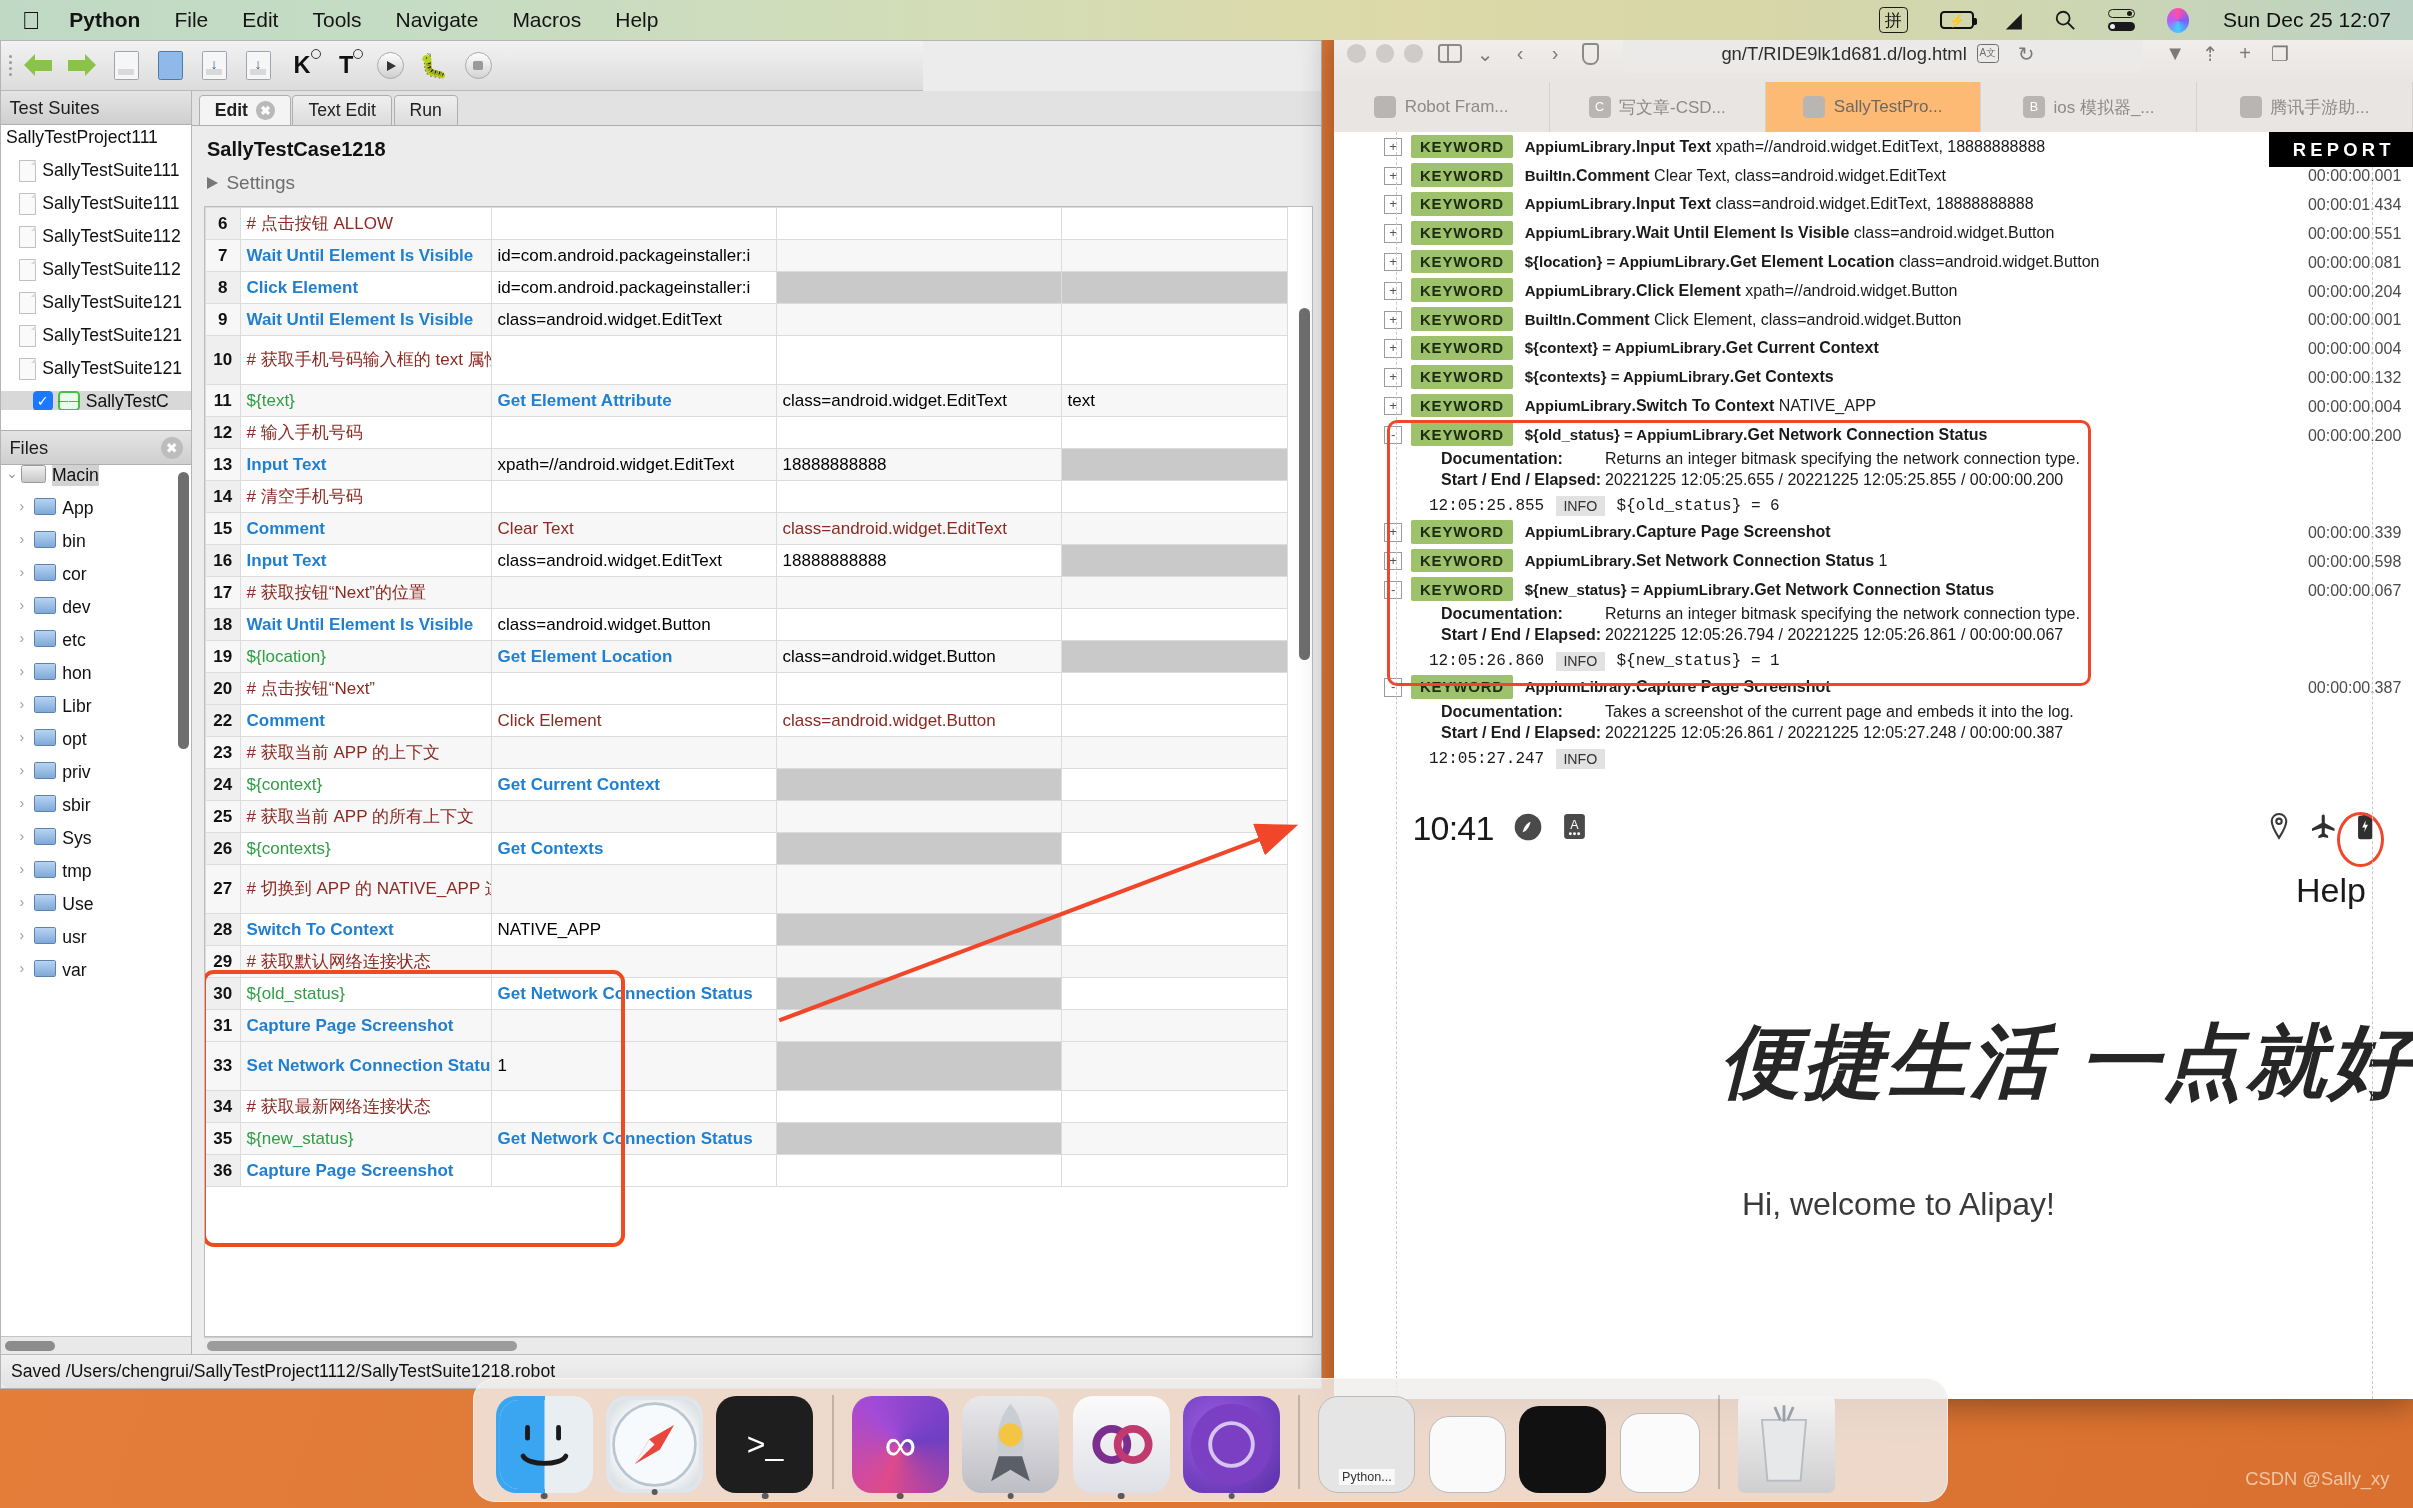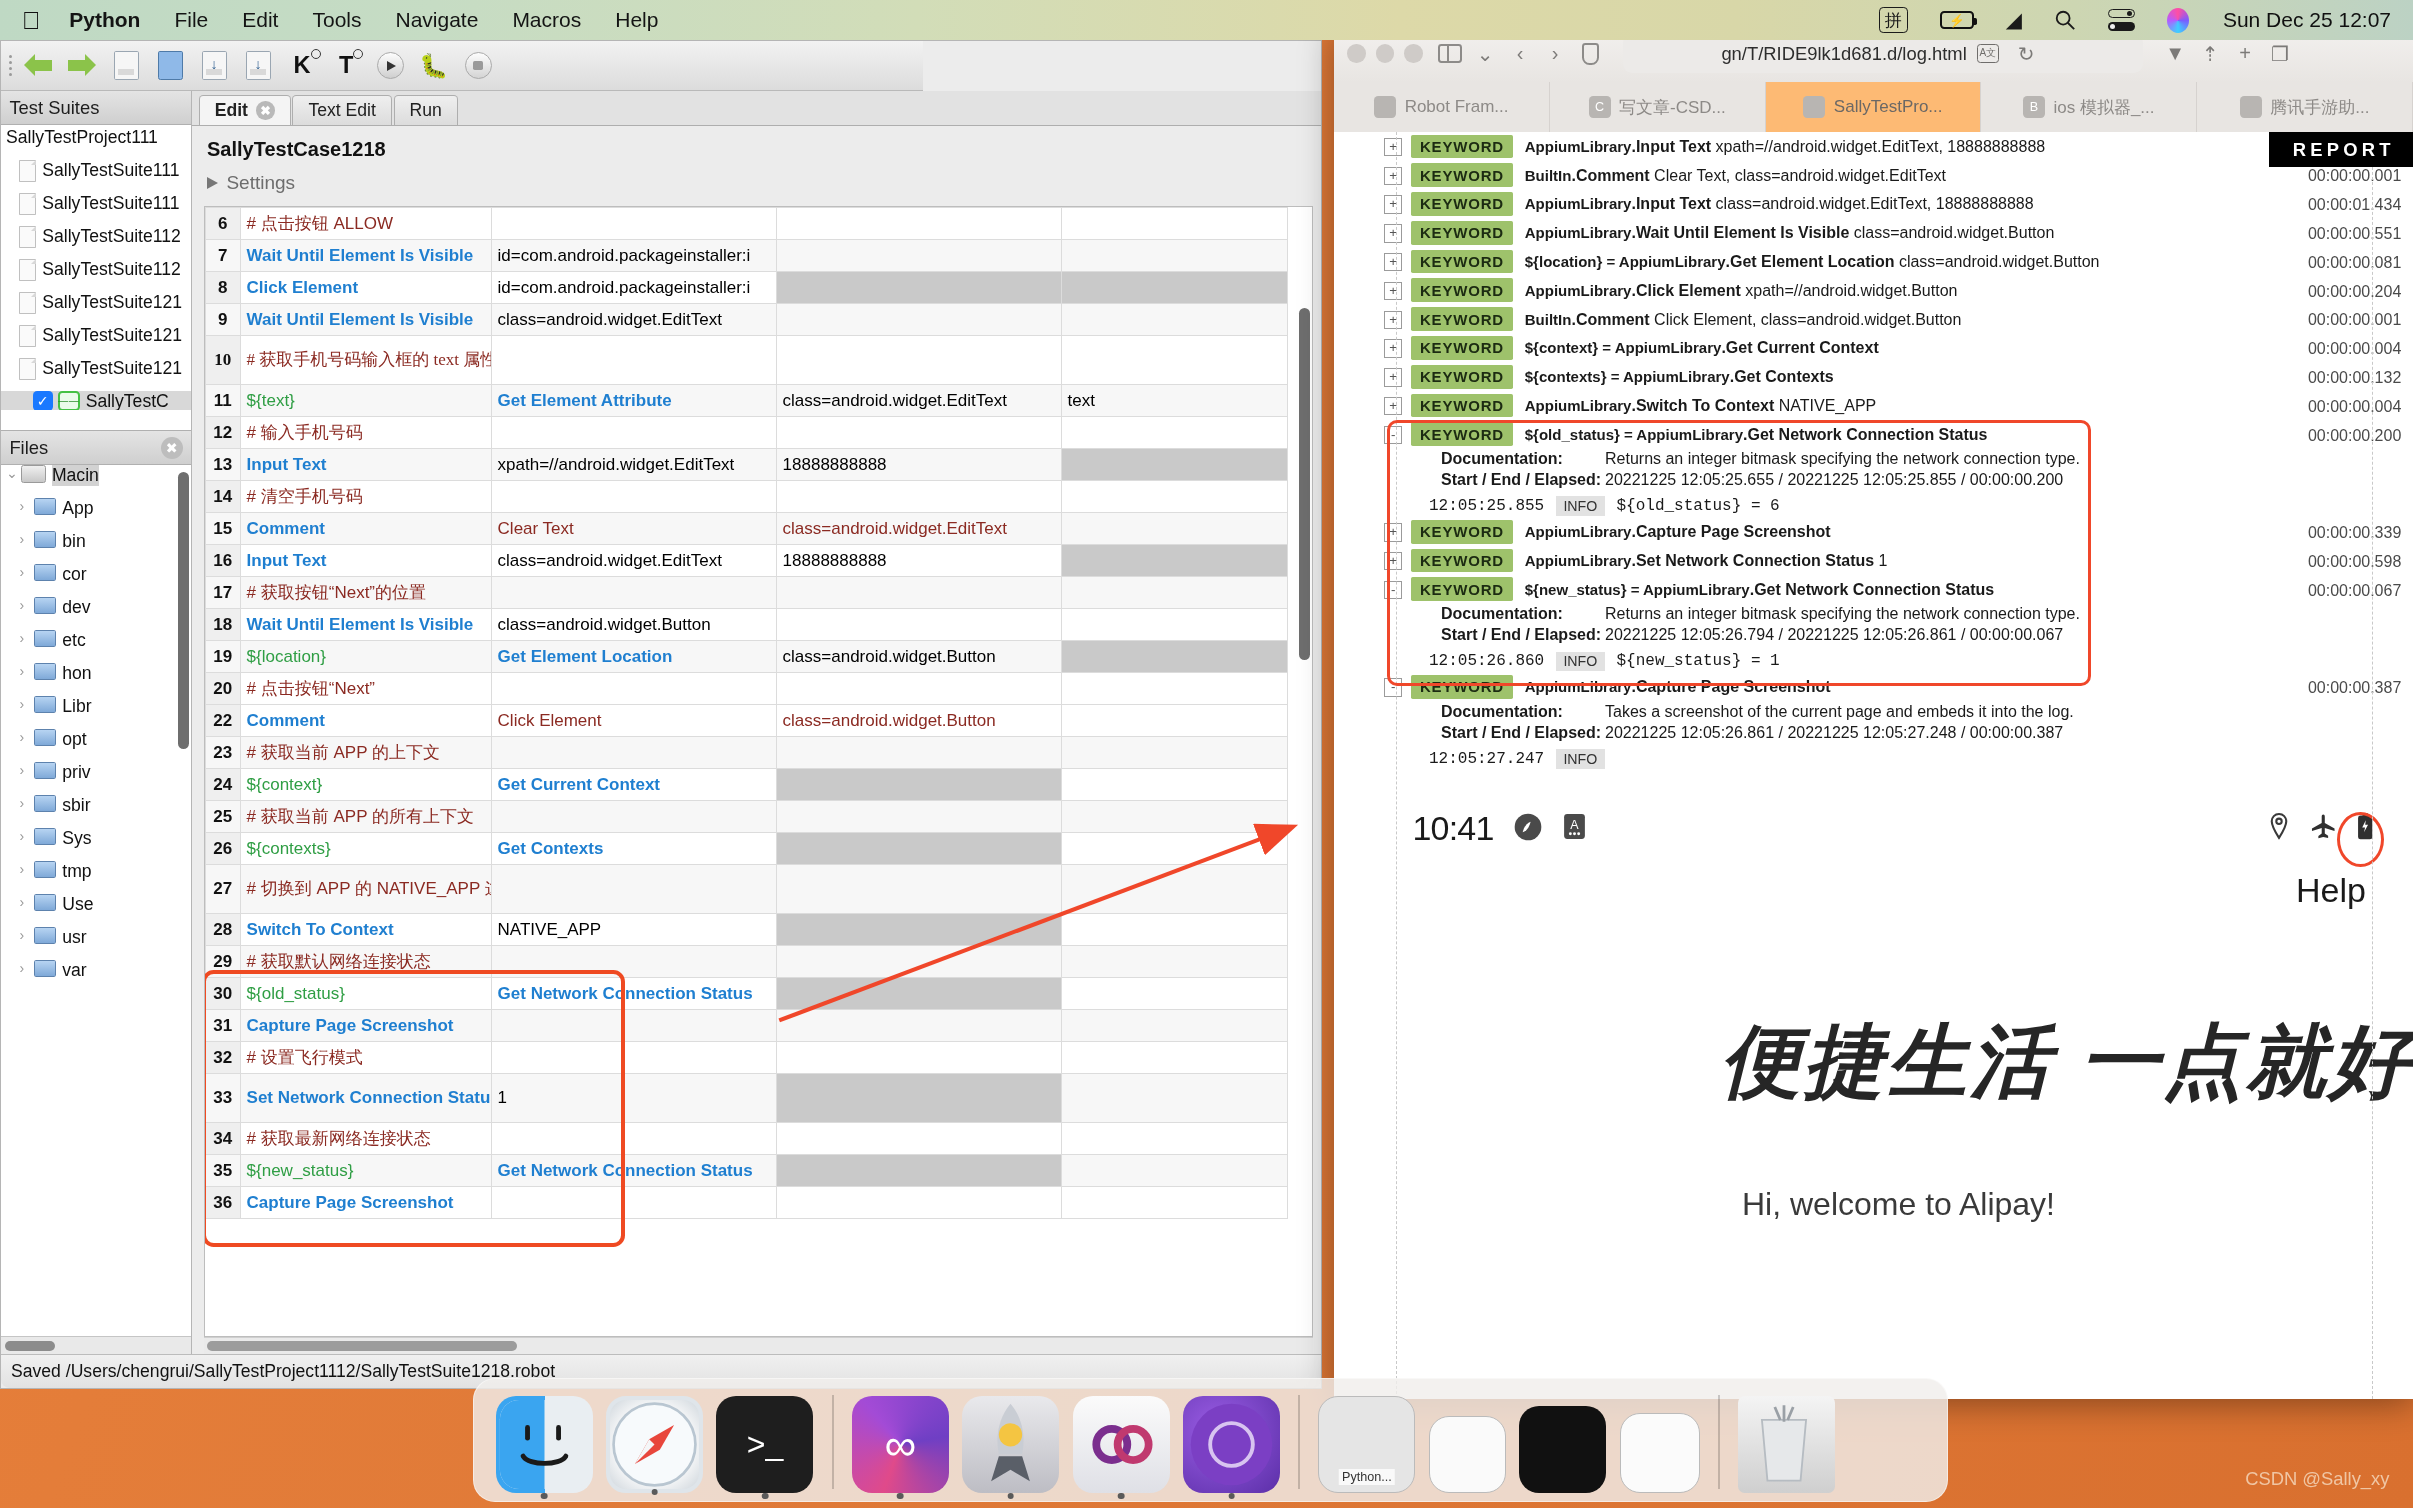--- a/index.html
+++ b/index.html
@@ -508,21 +508,21 @@
                 <td class="c3  gray"></td>
                 <td class="c4 gray"></td>
               </tr>
               <tr class="alt">
                 <td class="num">9</td>
                 <td class="c1 kw">Wait Until Element Is Visible</td>
                 <td class="c2 ">class=android.widget.EditText</td>
                 <td class="c3 "></td>
                 <td class="c4"></td>
               </tr>
-              <tr style="height: 49px; font-family: Liberation Serif, serif;">
+              <tr style="height: 49px;">
                 <td class="num">10</td>
                 <td class="c1 wrap2 cmt"># 获取手机号码输入框的 text 属性值</td>
                 <td class="c2 "></td>
                 <td class="c3 "></td>
                 <td class="c4"></td>
               </tr>
               <tr class="alt">
                 <td class="num">11</td>
                 <td class="c1 var">${text}</td>
                 <td class="c2 kw">Get Element Attribute</td>
@@ -651,27 +651,20 @@
               <tr>
                 <td class="num">30</td>
                 <td class="c1 var">${old_status}</td>
                 <td class="c2 kw">Get Network Connection Status</td>
                 <td class="c3  gray"></td>
                 <td class="c4"></td>
               </tr>
               <tr class="alt">
                 <td class="num">31</td>
                 <td class="c1 kw">Capture Page Screenshot</td>
-                <td class="c2 "></td>
-                <td class="c3 "></td>
-                <td class="c4"></td>
-              </tr>
-              <tr>
-                <td class="num">32</td>
-                <td class="c1 cmt"># 设置飞行模式</td>
                 <td class="c2 "></td>
                 <td class="c3 "></td>
                 <td class="c4"></td>
               </tr>
               <tr class="alt" style="height: 49px;">
                 <td class="num">33</td>
                 <td class="c1 wrap2 kw">Set Network Connection Status</td>
                 <td class="c2 ">1</td>
                 <td class="c3  gray"></td>
                 <td class="c4"></td>

